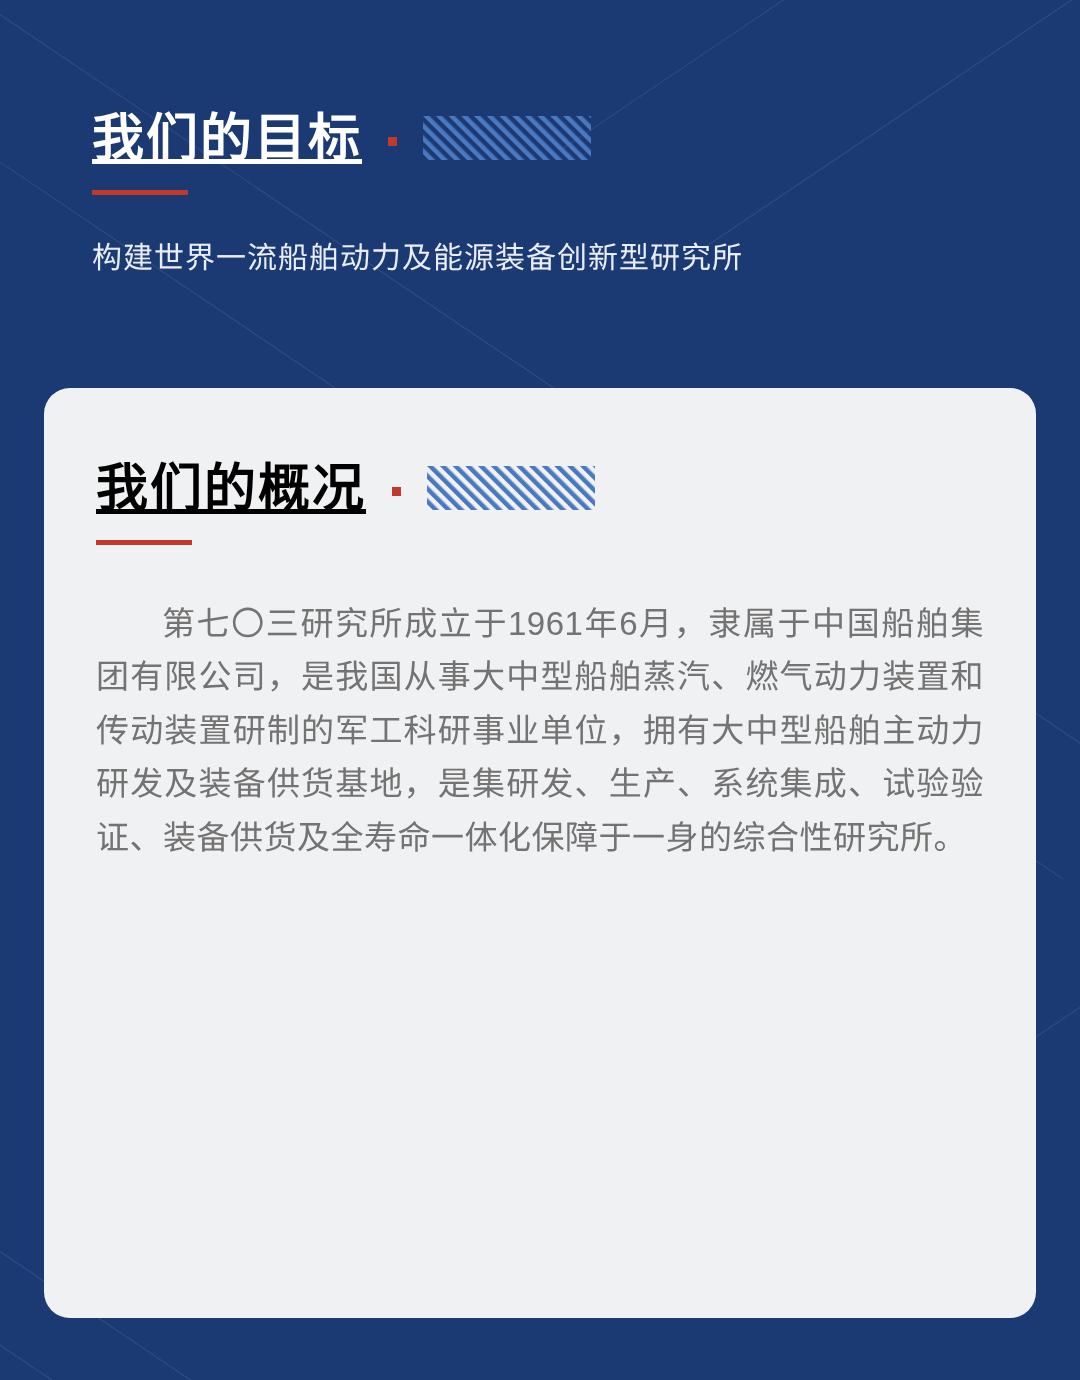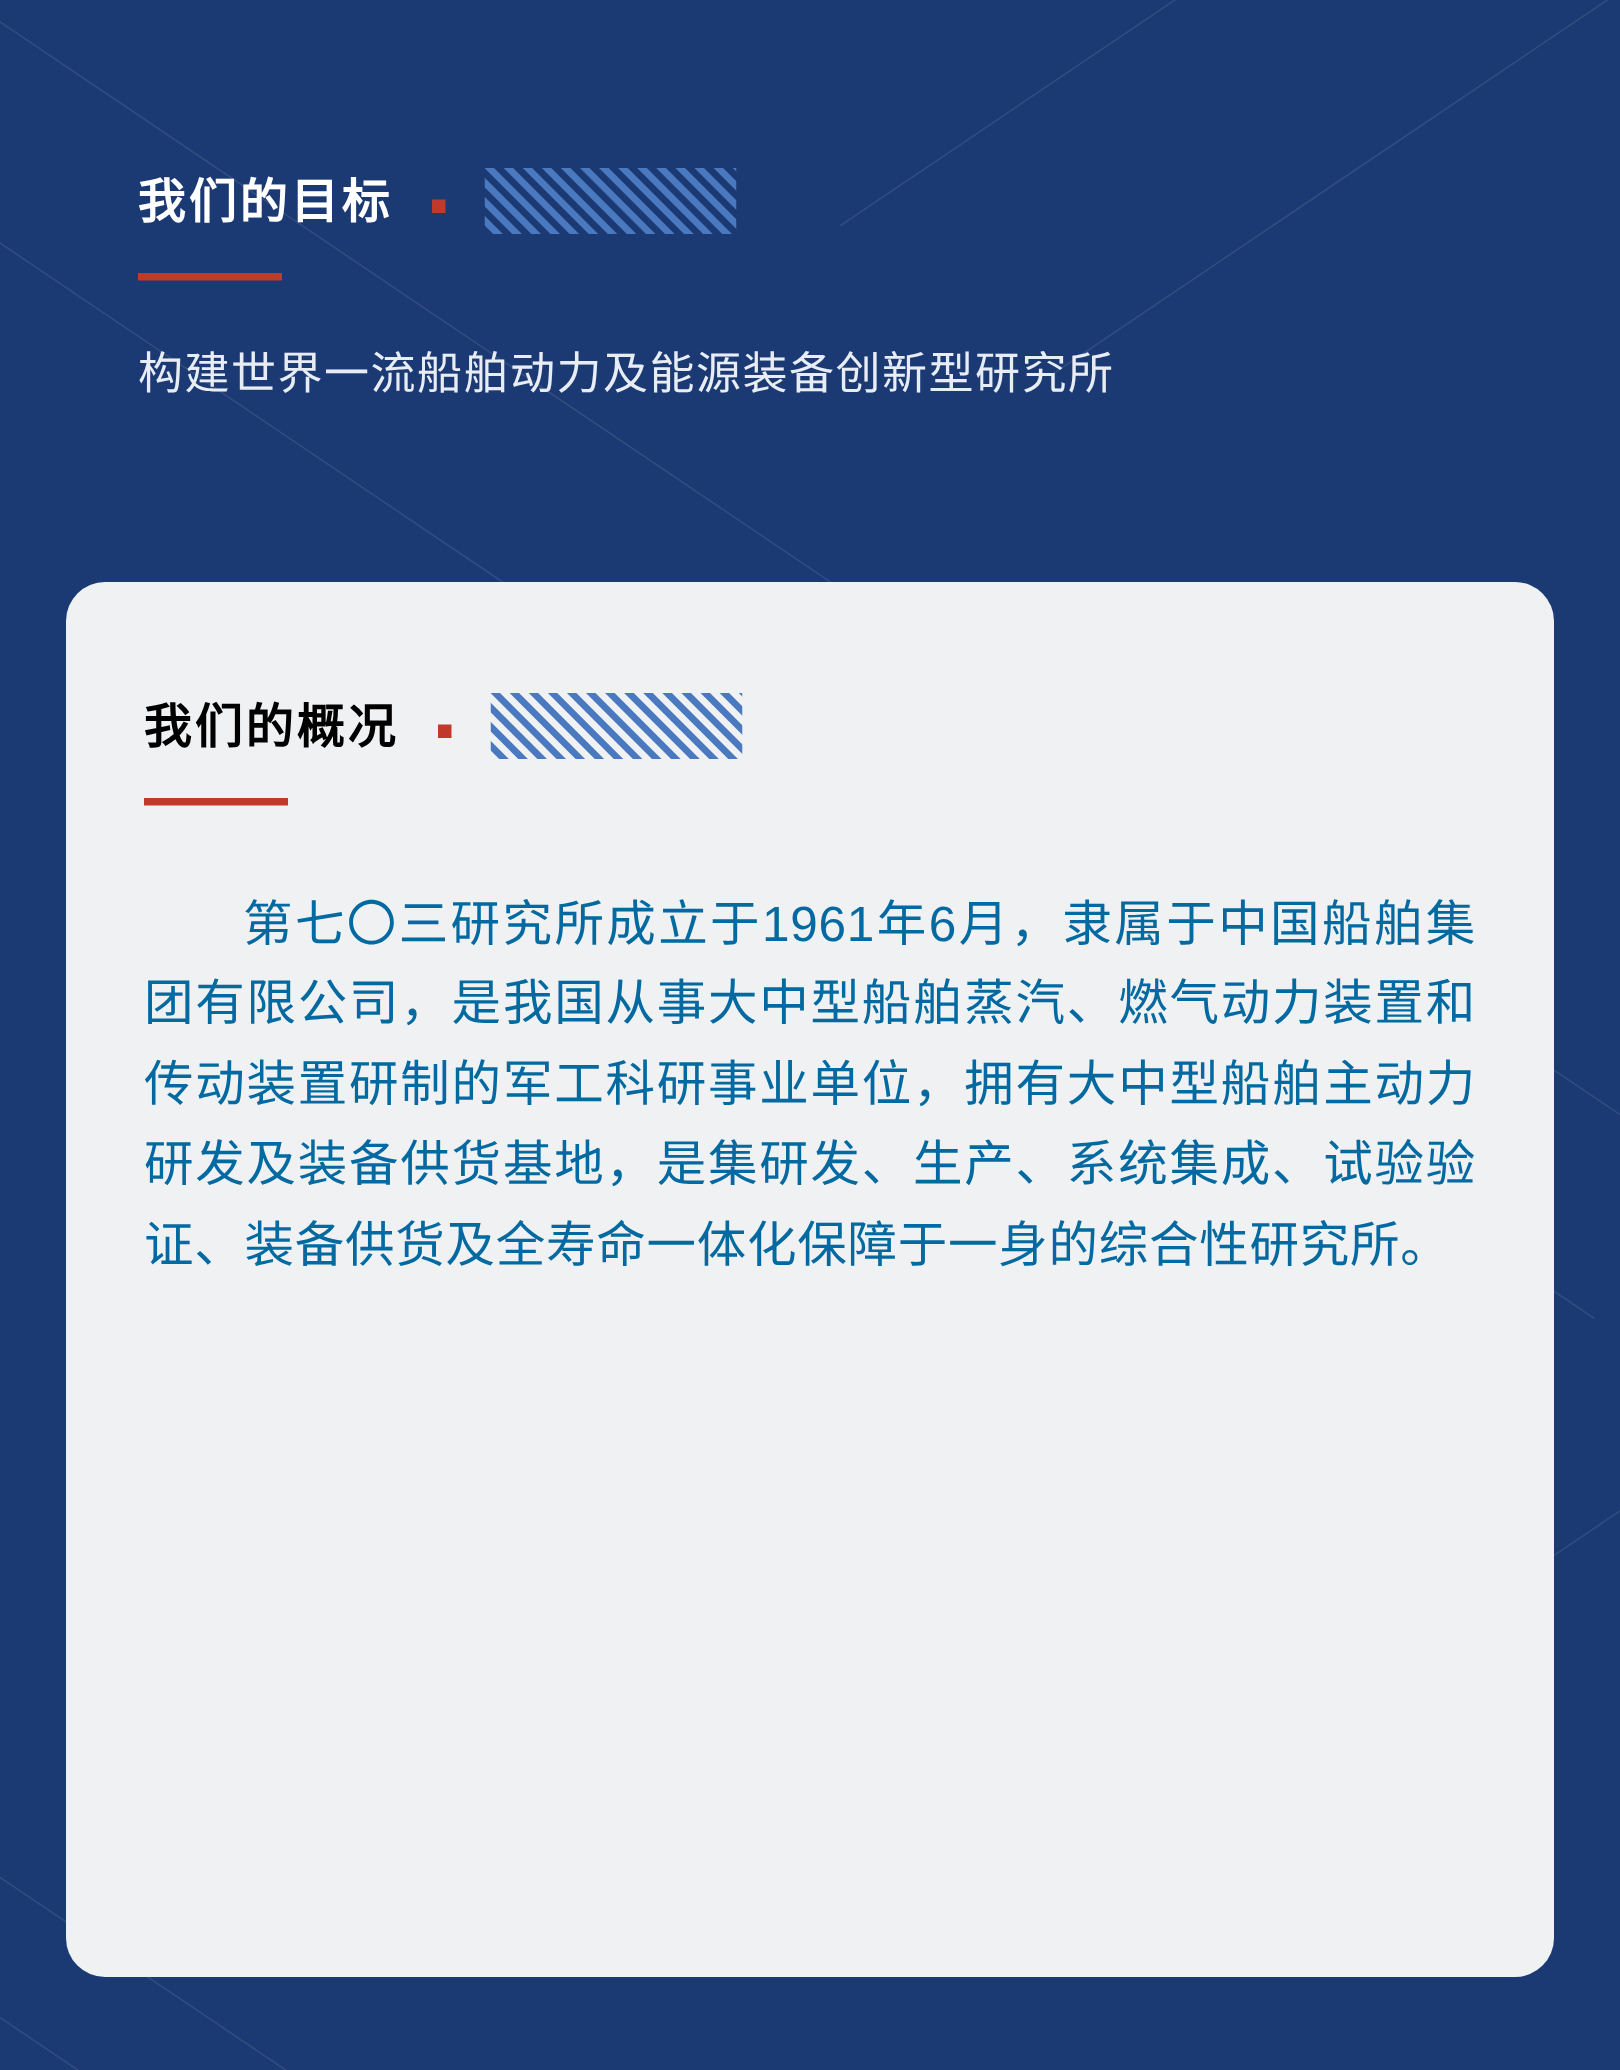--- a/index.html
+++ b/index.html
@@ -35,25 +35,26 @@
   .l6 { width: 700px;  height: 1px; top: 1250px; left: -140px; transform: rotate(34deg); }
   .l7 { width: 600px;  height: 1px; top: 1290px; left: 660px;  transform: rotate(-34deg); }
 
   
   .heading-row {
     display: flex;
     align-items: center;
     gap: 26px;
   }
   .heading-title {
-    font-size: 32px;
+    font-size: 52px;
     font-weight: bold;
     letter-spacing: 2px;
     line-height: 1;
     white-space: nowrap;
+    text-decoration: underline;
   }
   .dot {
     width: 9px;
     height: 9px;
     flex: 0 0 auto;
     margin-top: 6px;
   }
   .hatch {
     width: 168px;
     height: 44px;
@@ -94,21 +95,21 @@
     border-radius: 26px;
     box-sizing: border-box;
     padding: 74px 52px 0 52px;
   }
   #overview-card .heading-title { color: #000000; }
   #overview-card .dot { background: #c0392b; }
   #overview-card .underline { background: #c0392b; }
 
   .body-text {
     margin-top: 52px;
-    color: #0369a1;
+    color: #737373;
     font-size: 33px;
     line-height: 1.62;
     letter-spacing: 0.5px;
   }
   .body-text p {
     margin: 0 0 6px 0;
     text-indent: 2em;
     text-align: justify;
   }
 </style>

